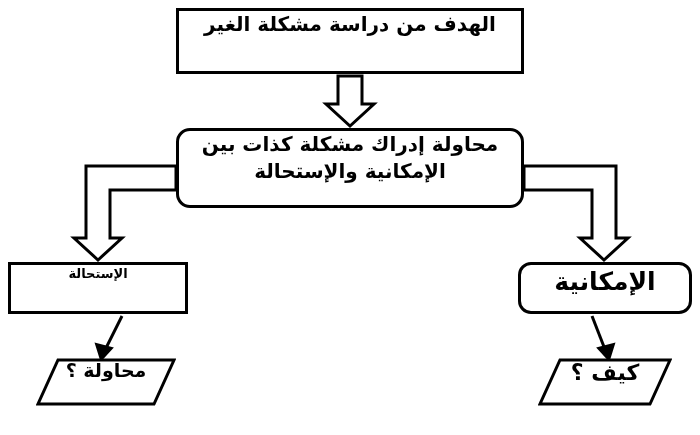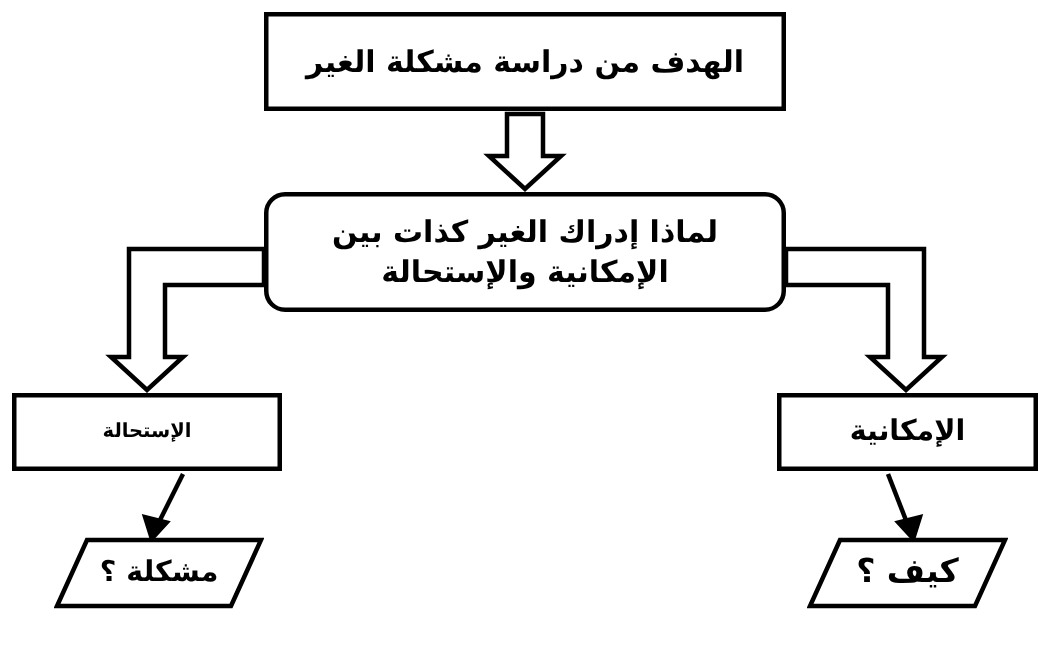--- a/index.html
+++ b/index.html
@@ -17,21 +17,20 @@
 
   #diagram {
     position: absolute;
     inset: 0;
   }
 
   .node {
     position: absolute;
     box-sizing: border-box;
     display: flex;
-    align-items: center;
     justify-content: center;
     text-align: center;
     background: #ffffff;
     color: #000000;
     font-weight: bold;
     direction: rtl;
     line-height: 1.35;
     z-index: 2;
   }
 
@@ -57,21 +56,21 @@
   }
   .para .para-label {
     position: relative;
     z-index: 1;
   }
 
   
   #node-goal      { left: 176px; top: 8px;   width: 348px; height: 66px;  font-size: 20px; }
   #node-attempt   { left: 176px; top: 128px; width: 348px; height: 80px;  font-size: 20px; }
   #node-impossible{ left: 8px;   top: 262px; width: 180px; height: 52px;  font-size: 13px; }
-  #node-possible  { left: 518px; top: 262px; width: 174px; height: 52px;  font-size: 19px; }
+  #node-possible  { left: 518px; top: 262px; width: 174px; height: 52px;  font-size: 25px; border-radius: 13px; }
   #node-why       { left: 36px;  top: 358px; width: 140px; height: 48px;  font-size: 19px; }
   #node-how       { left: 538px; top: 358px; width: 134px; height: 48px;  font-size: 22px; }
 
   .arrows {
     position: absolute;
     inset: 0;
     z-index: 1;
   }
 </style>
 </head>
@@ -92,36 +91,36 @@
 
     <line x1="592" y1="316" x2="606" y2="352" stroke="#000000" stroke-width="3"></line>
     <polygon points="609,360 598,348 614,344" fill="#000000" stroke="#000000" stroke-width="2" stroke-linejoin="miter"></polygon>
   </svg>
 
   <div class="node rect" id="node-goal">
     <span>الهدف من دراسة مشكلة الغير</span>
   </div>
 
   <div class="node round" id="node-attempt">
-    <span>لماذا إدراك الغير كذات بين الإمكانية والإستحالة</span>
+    <span>محاولة إدراك مشكلة كذات بين الإمكانية والإستحالة</span>
   </div>
 
   <div class="node rect" id="node-impossible">
     <span>الإستحالة</span>
   </div>
 
   <div class="node rect" id="node-possible">
     <span>الإمكانية</span>
   </div>
 
   <div class="node para" id="node-why">
     <svg class="para-shape" viewBox="0 0 140 48" preserveAspectRatio="none">
       <polygon points="22,2 138,2 118,46 2,46" fill="#ffffff" stroke="#000000" stroke-width="3" stroke-linejoin="miter" vector-effect="non-scaling-stroke"></polygon>
     </svg>
-    <span class="para-label">مشكلة ؟</span>
+    <span class="para-label">محاولة ؟</span>
   </div>
 
   <div class="node para" id="node-how">
     <svg class="para-shape" viewBox="0 0 134 48" preserveAspectRatio="none">
       <polygon points="22,2 132,2 112,46 2,46" fill="#ffffff" stroke="#000000" stroke-width="3" stroke-linejoin="miter" vector-effect="non-scaling-stroke"></polygon>
     </svg>
     <span class="para-label">كيف ؟</span>
   </div>
 
 </div>

